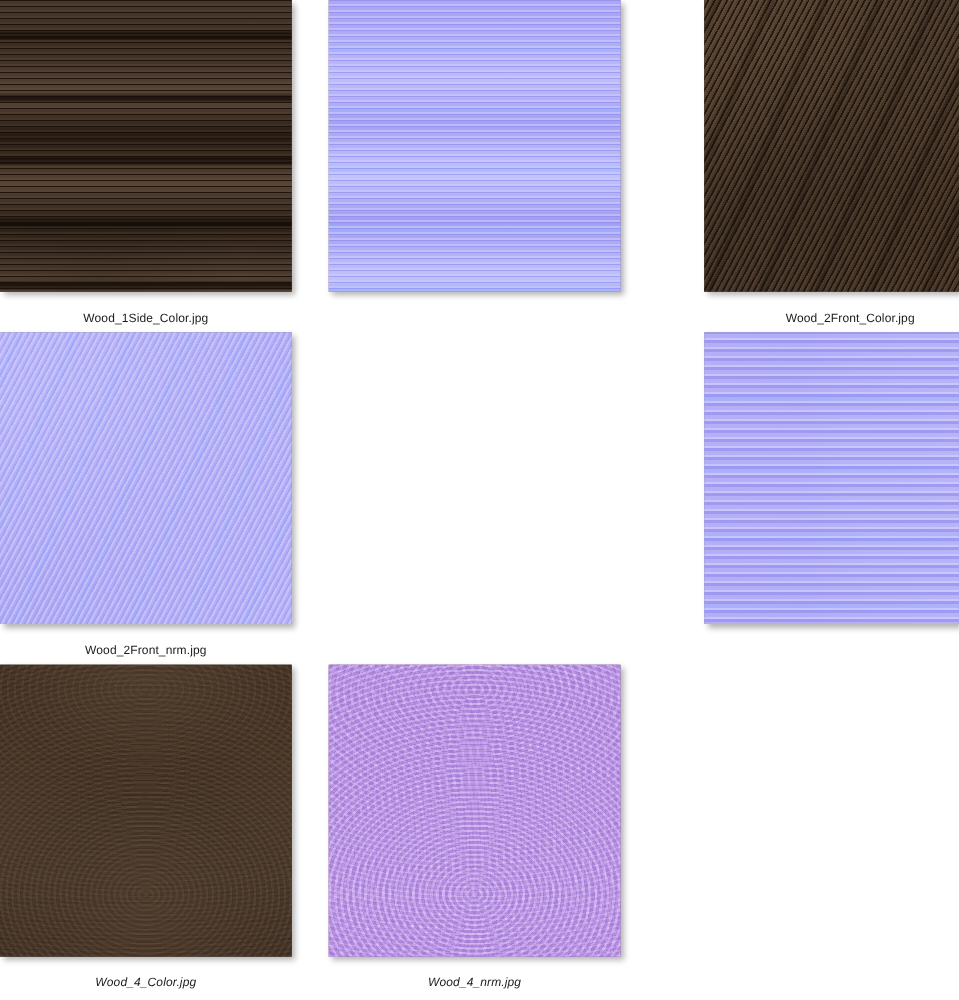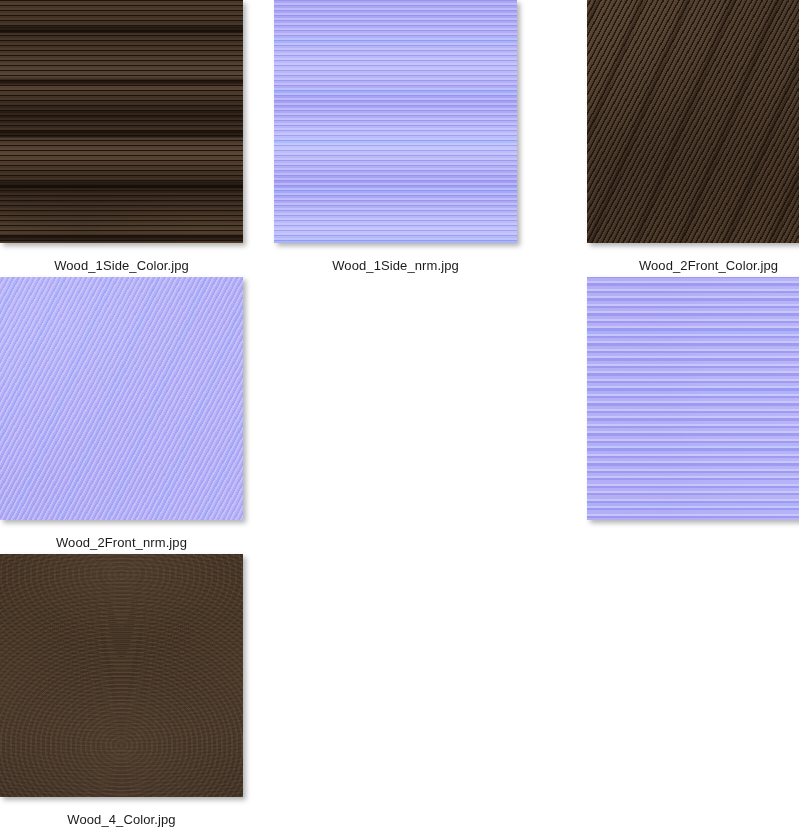--- a/index.html
+++ b/index.html
@@ -47,34 +47,34 @@
     left: -30%;
     top: -30%;
     width: 160%;
     height: 160%;
   }
 
   .caption {
     margin-top: 11px;
     width: 243px;
     text-align: center;
-    font-size: 13px;
+    font-size: 10px;
     line-height: 15px;
     color: #1b1b1b;
     letter-spacing: 0.1px;
     white-space: nowrap;
   }
 
   
   .c0 { left: 0px; }
   .c1 { left: 274px; }
   .c2 { left: 552px; padding-left: 35px; }
   .r0 { top: 0px; }
   .r1 { top: 277px; }
-  .r2 { top: 554px; }
+  .r2 { top: 554px; font-style: italic; }
 
   
 
   
   .t-w1side-color {
     background-color: #4b3a2c;
     background-image:
       repeating-linear-gradient(0deg,
         rgba(24,14,8,0.85) 0px, rgba(24,14,8,0.85) 1px,
         rgba(120,96,74,0.16) 1px, rgba(120,96,74,0.16) 3px,
@@ -228,21 +228,20 @@
     </div>
     <div class="caption">Wood_1Side_Color.jpg</div>
   </div>
 
   <div class="cell c1 r0">
     <div class="thumb-wrap">
       <div class="thumb">
         <div class="tex t-w1side-nrm"></div>
       </div>
     </div>
-    <div class="caption">Wood_1Side_nrm.jpg</div>
   </div>
 
   <div class="cell c2 r0">
     <div class="thumb-wrap">
       <div class="thumb">
         <div class="tex t-w2front-color"></div>
       </div>
     </div>
     <div class="caption">Wood_2Front_Color.jpg</div>
   </div>
@@ -267,14 +266,22 @@
 
   <div class="cell c0 r2">
     <div class="thumb-wrap">
       <div class="thumb">
         <div class="tex t-w4-color"></div>
       </div>
     </div>
     <div class="caption">Wood_4_Color.jpg</div>
   </div>
 
+  <div class="cell c1 r2">
+    <div class="thumb-wrap">
+      <div class="thumb">
+        <div class="tex t-w4-nrm"></div>
+      </div>
+    </div>
+    <div class="caption">Wood_4_nrm.jpg</div>
+  </div>
 
 </div>
 
 </body></html>

